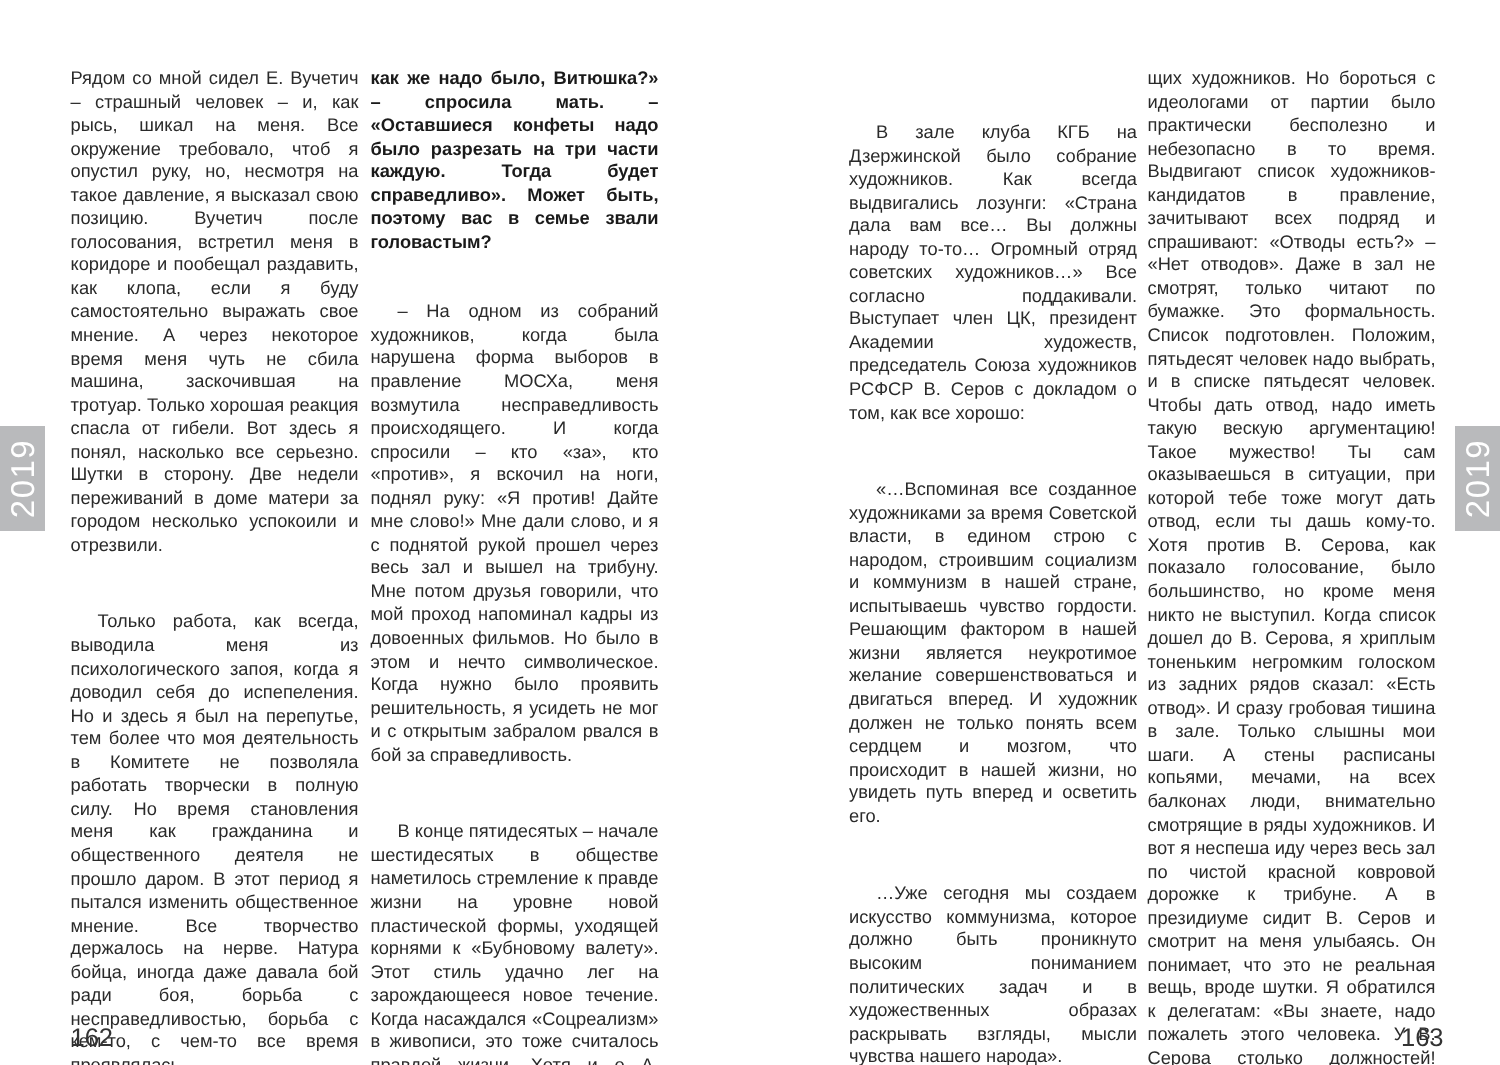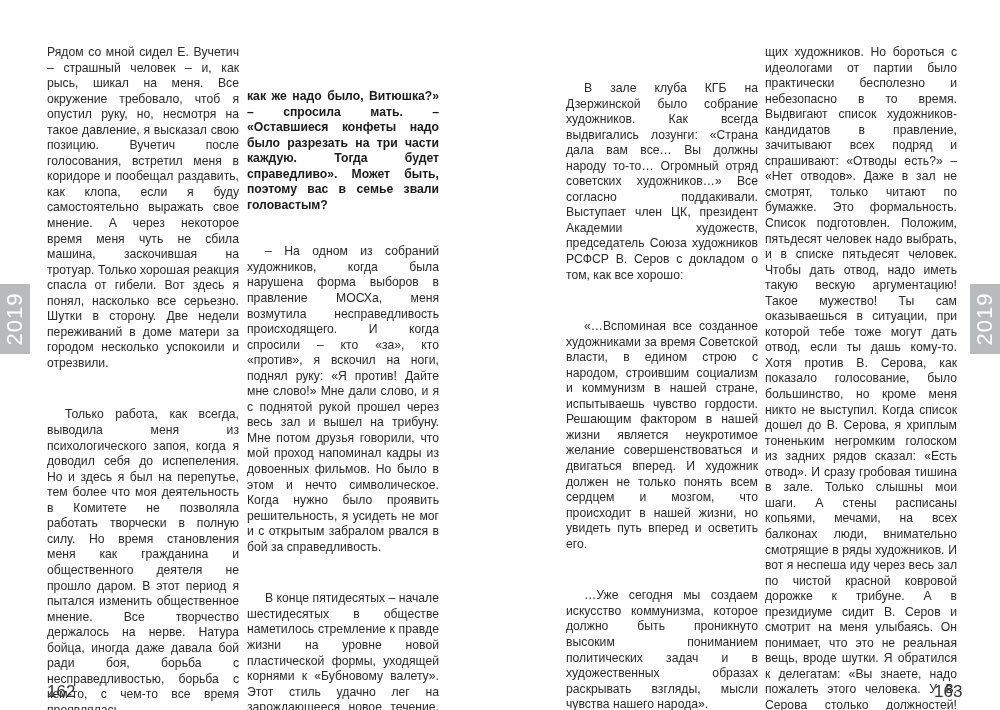--- a/index.html
+++ b/index.html
@@ -9,21 +9,21 @@
   }
   .page { position:absolute; top:0; height:508px; }
   .page-left { left:0; width:500px; }
   .page-right { left:500px; width:500px; }
   .col {
     position:absolute; top:45px; width:192px;
     font-size:12.2px; line-height:15.55px; text-align:justify; hyphens:manual;
   }
   .col p { margin:0; text-indent:0; }
   .col p.ind { text-indent:18px;margin-top:36px; }
-  .col p.bold { font-weight:bold; color:#1a1a1a;margin-top:44px; }
+  .col p.bold { font-weight:bold; color:#1a1a1a; }
   .pl-c1 { left:47px; }
   .pl-c2 { left:247px; }
   .pr-c1 { left:66px; }
   .pr-c2 { left:265px; }
   .page-num { position:absolute; top:682px; font-size:17px; color:#333; }
   .pn-left { left:47px; }
   .pn-right { left:434px; }
   .year-tab {
     position:absolute; top:284px; width:30px; height:70px; background:#b9babc;
     color:#ffffff; display:flex; align-items:center; justify-content:center;

